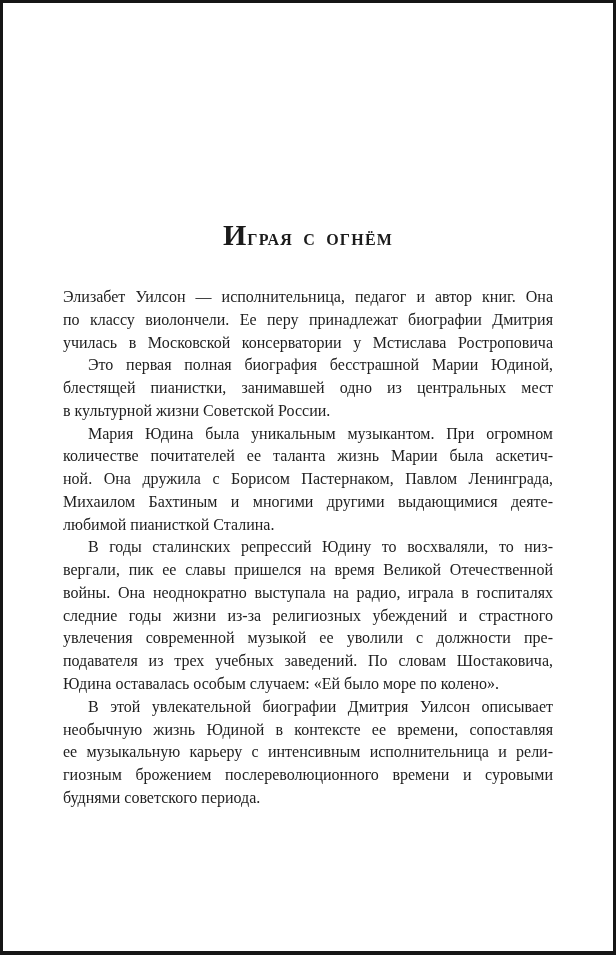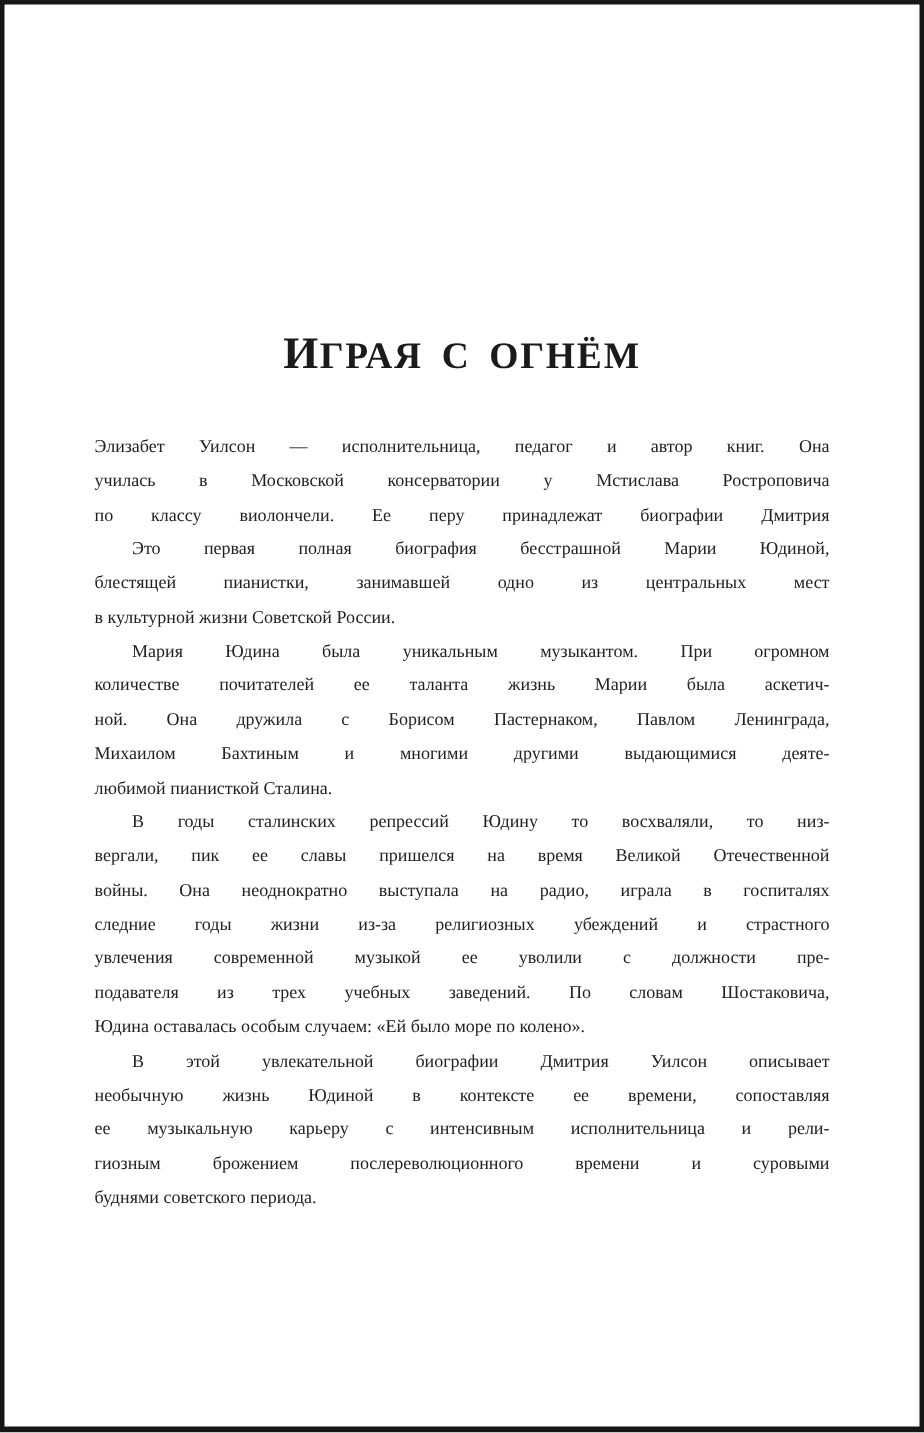--- a/index.html
+++ b/index.html
@@ -29,28 +29,28 @@
     line-height: 36px;
     height: 36px;
     color: #1b1b1b;
     white-space: nowrap;
   }
   .title-initial {
     font-size: 30px;
     letter-spacing: 1px;
   }
   .title-rest {
-    font-size: 25px;
+    font-size: 16px;
     letter-spacing: 1.2px;
     word-spacing: 5px;
   }
   .body-text {
     margin-top: 34px;
     width: 490px;
-    font-size: 12px;
+    font-size: 16px;
   }
   .line {
     line-height: 22.77px;
     height: 22.77px;
     text-align: justify;
     text-align-last: justify;
     white-space: normal;
     overflow: visible;
   }
   .line.last {
@@ -61,22 +61,22 @@
   }
 </style>
 </head>
 <body>
 
 <div class="page">
   <h1 class="title"><span class="title-initial">И</span><span class="title-rest">ГРАЯ С ОГНЁМ</span></h1>
 
   <div class="body-text" id="body-text">
       <div class="line">Элизабет Уилсон — исполнительница, педагог и автор книг. Она</div>
+      <div class="line">по классу виолончели. Ее перу принадлежат биографии Дмитрия</div>
       <div class="line">училась в Московской консерватории у Мстислава Ростроповича</div>
-      <div class="line">по классу виолончели. Ее перу принадлежат биографии Дмитрия</div>
       <div class="line indent">Это первая полная биография бесстрашной Марии Юдиной,</div>
       <div class="line">блестящей пианистки, занимавшей одно из центральных мест</div>
       <div class="line last">в культурной жизни Советской России.</div>
       <div class="line indent">Мария Юдина была уникальным музыкантом. При огромном</div>
       <div class="line">количестве почитателей ее таланта жизнь Марии была аскетич-</div>
       <div class="line">ной. Она дружила с Борисом Пастернаком, Павлом Ленинграда,</div>
       <div class="line">Михаилом Бахтиным и многими другими выдающимися деяте-</div>
       <div class="line last">любимой пианисткой Сталина.</div>
       <div class="line indent">В годы сталинских репрессий Юдину то восхваляли, то низ-</div>
       <div class="line">вергали, пик ее славы пришелся на время Великой Отечественной</div>

